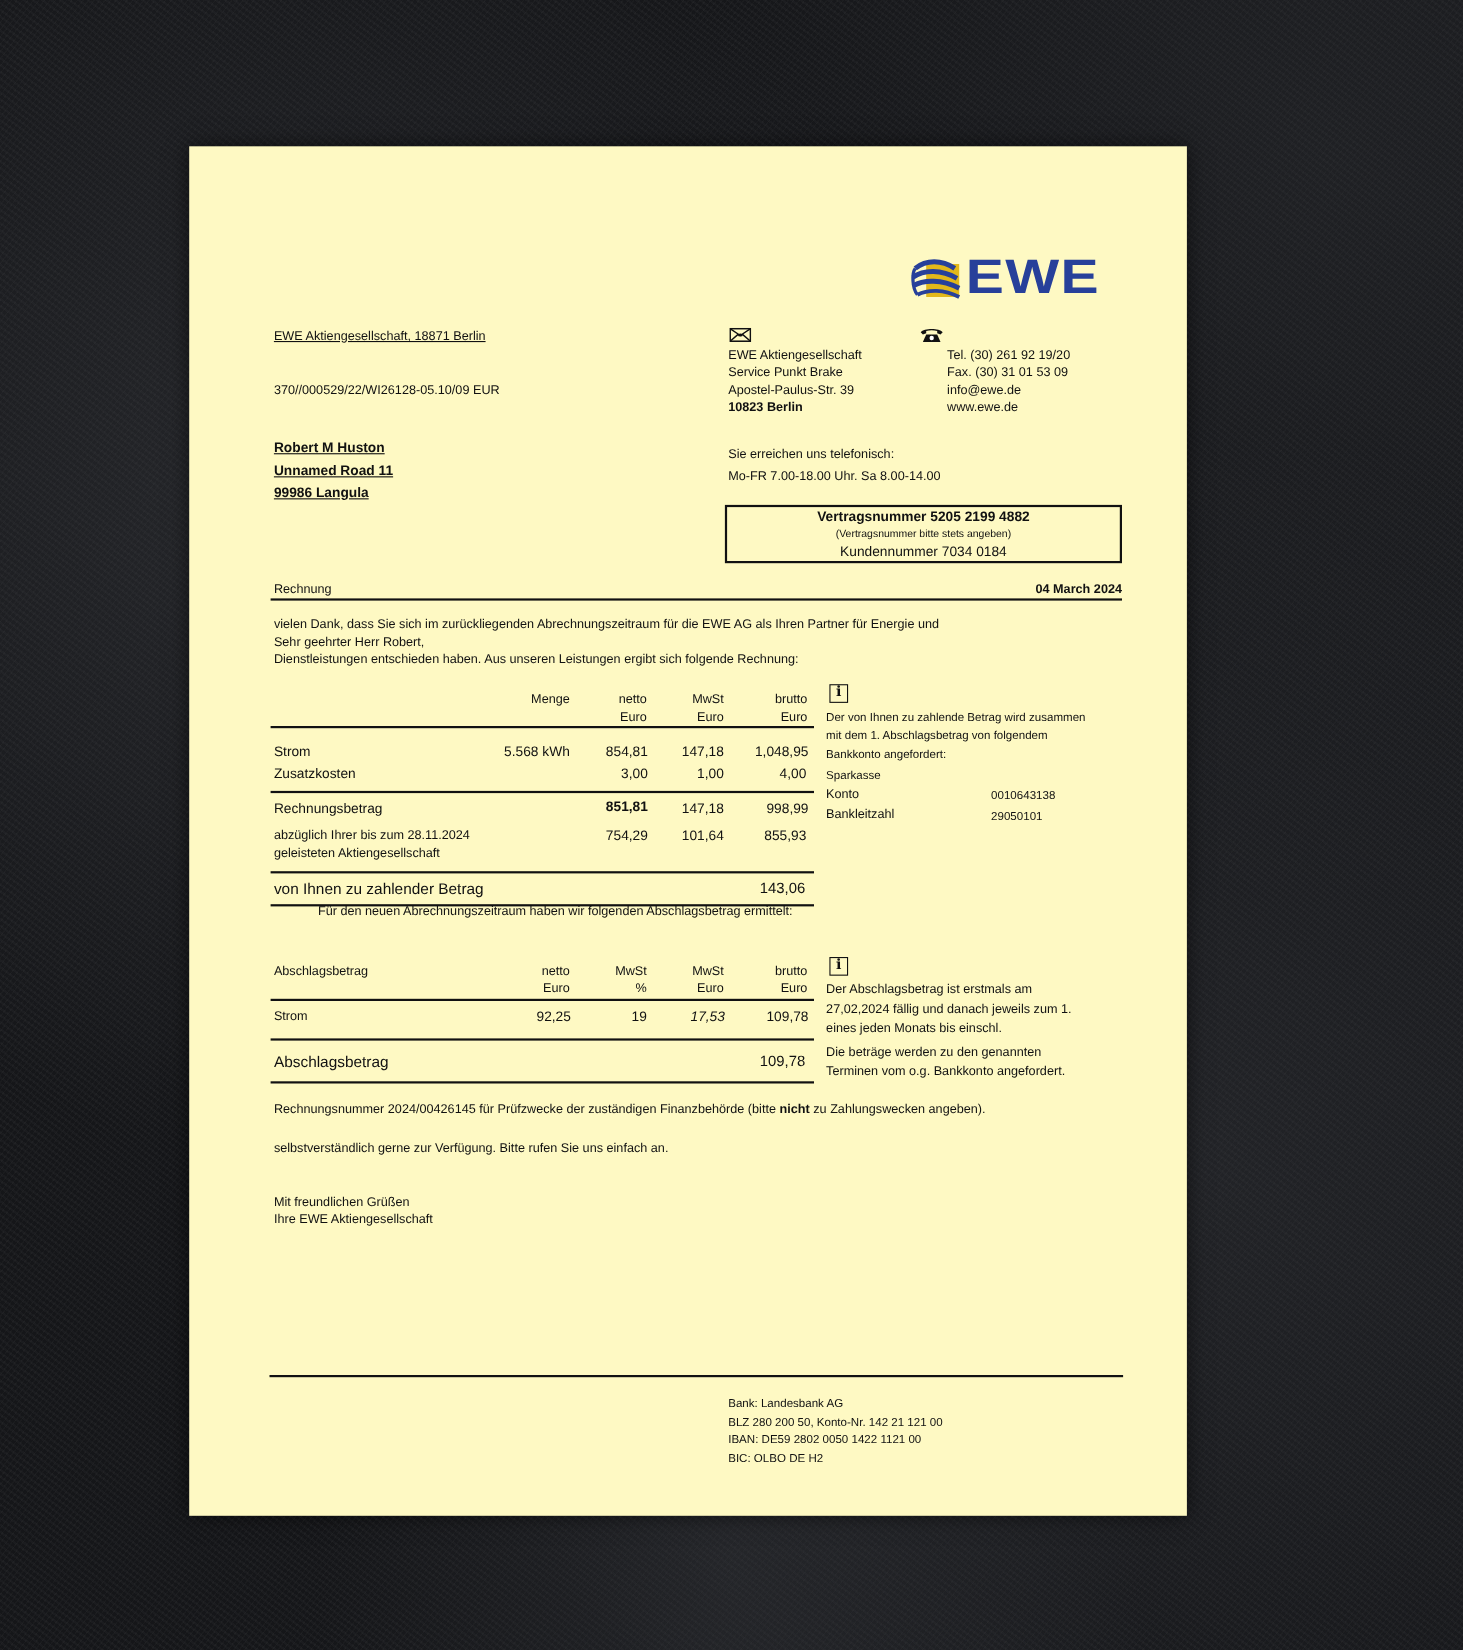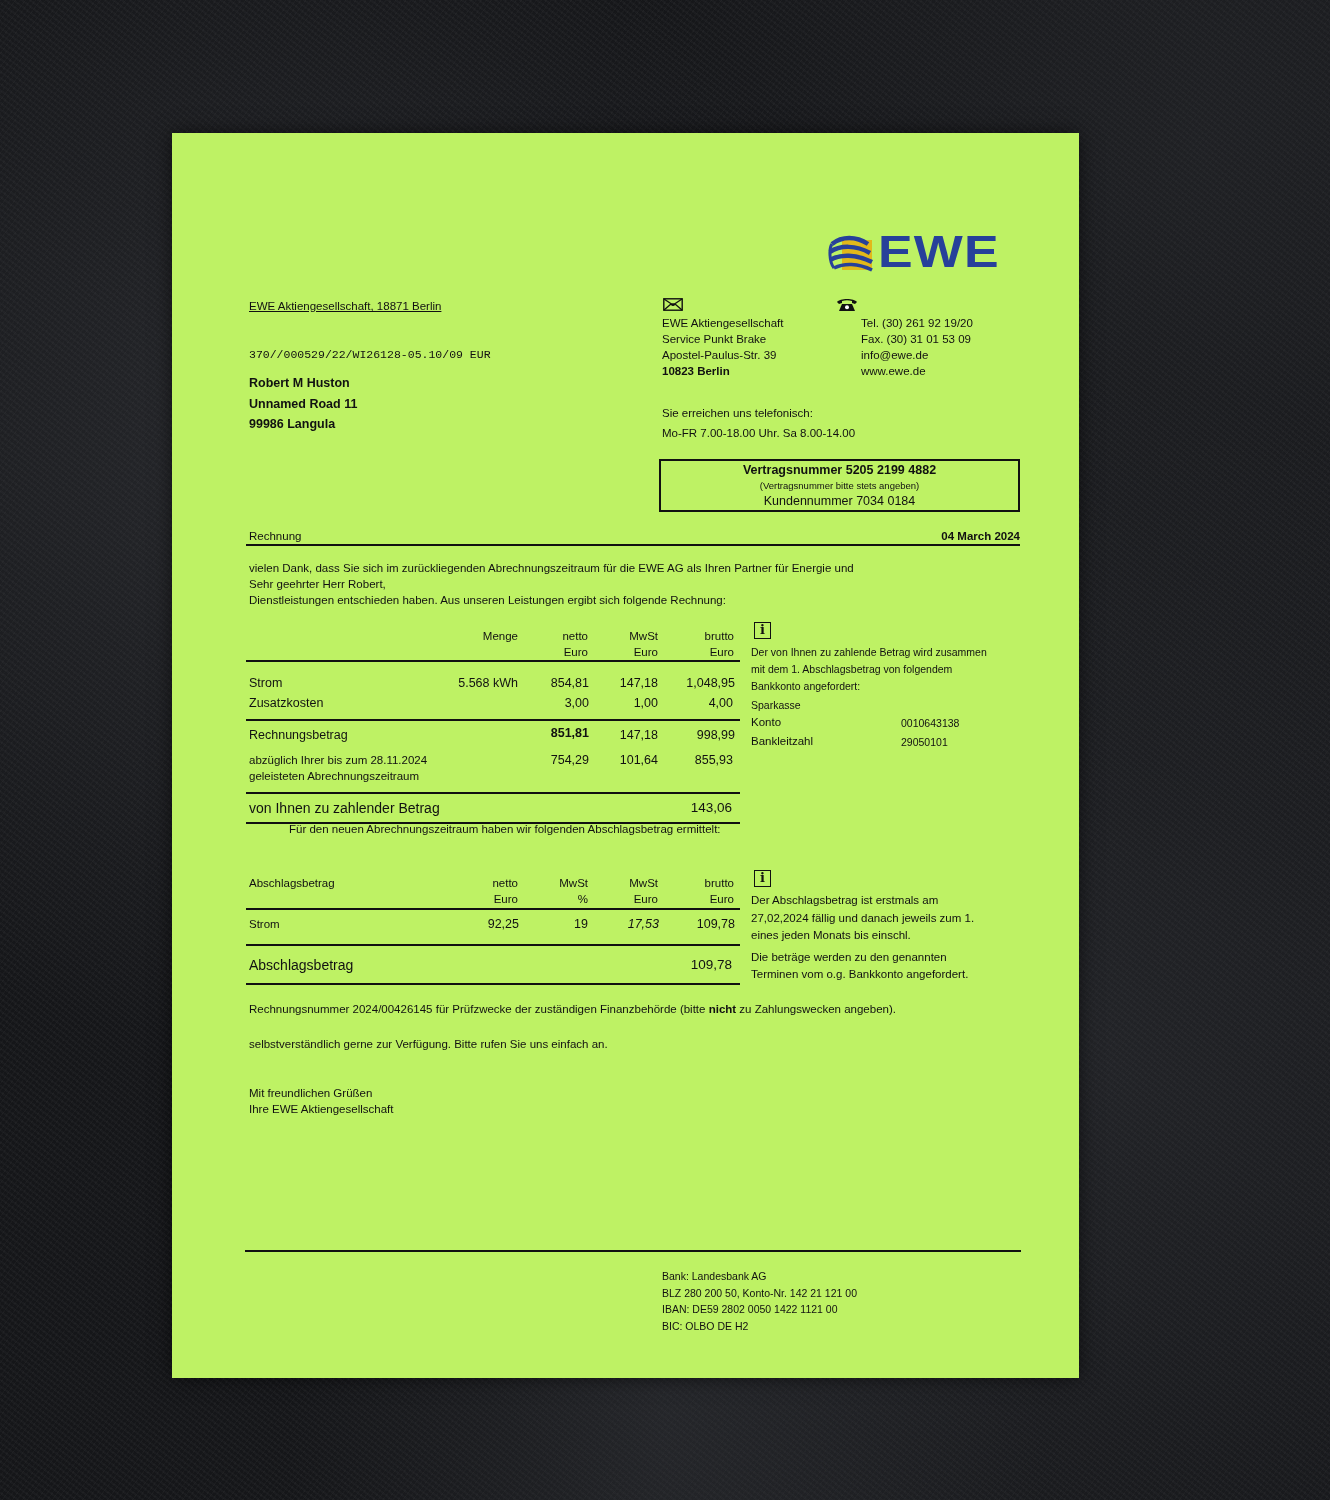--- a/index.html
+++ b/index.html
@@ -11,21 +11,21 @@
       radial-gradient(ellipse at 80% 70%, rgba(60,62,68,0.35) 0%, rgba(0,0,0,0) 45%),
       radial-gradient(ellipse at 50% 95%, rgba(55,57,62,0.4) 0%, rgba(0,0,0,0) 40%),
       radial-gradient(ellipse at 90% 10%, rgba(55,57,62,0.3) 0%, rgba(0,0,0,0) 35%),
       repeating-linear-gradient(37deg, rgba(255,255,255,0.025) 0 2px, rgba(0,0,0,0.04) 2px 5px),
       repeating-linear-gradient(-53deg, rgba(255,255,255,0.02) 0 1px, rgba(0,0,0,0.05) 1px 4px);
     font-family:"Liberation Sans", sans-serif;
     color:#111;
   }
   .paper {
     position:absolute; left:172px; top:133px; width:907px; height:1245px;
-    background:#bef264; box-shadow:0 0 18px rgba(0,0,0,0.6);
+    background:#fef9c3; box-shadow:0 0 18px rgba(0,0,0,0.6);
   }
   .abs { position:absolute; white-space:nowrap; }
   .t13 { font-size:12.5px; line-height:16.5px; }
   .t12 { font-size:11.5px; line-height:16px; }
   .t11 { font-size:10.5px; line-height:16.5px; }
   .bold { font-weight:bold; }
 
   
   .logo { position:absolute; left:656px; top:99px; width:160px; height:42px; }
   .logo .mark { position:absolute; left:0; top:2px; width:46px; height:38px; }
@@ -68,23 +68,23 @@
       <path d="M4 10 C14 2, 28 2, 40 10" stroke="#27409a" stroke-width="4.5" fill="none"></path>
       <path d="M2 18 C12 11, 28 11, 42 19" stroke="#27409a" stroke-width="4.5" fill="none"></path>
       <path d="M2 26 C12 20, 28 20, 44 28" stroke="#27409a" stroke-width="4.5" fill="none"></path>
       <path d="M6 34 C16 29, 30 29, 44 36" stroke="#27409a" stroke-width="3.5" fill="none"></path>
       <path d="M4 10 C1 14, 1 28, 6 34" stroke="#27409a" stroke-width="3" fill="none"></path>
     </svg>
     <div class="word">EWE</div>
   </div>
 
   <div class="abs t12 sender-line">EWE Aktiengesellschaft, 18871 Berlin</div>
-  <div class="abs t12" style="left:77px; top:214px;font-family:Liberation Mono, monospace;">370//000529/22/WI26128-05.10/09 EUR</div>
-
-  <div class="abs t13 bold" style="left:77px; top:240px; line-height:20.5px;">
+  <div class="abs t12" style="left:77px; top:214px;">370//000529/22/WI26128-05.10/09 EUR</div>
+
+  <div class="abs t13 bold" style="left:77px; top:264px; line-height:20.5px;text-decoration:underline;">
     <div>Robert M Huston</div>
     <div>Unnamed Road 11</div>
     <div>99986 Langula</div>
   </div>
 
   <svg class="icon-env" viewBox="0 0 20 13">
     <rect x="0.8" y="0.8" width="18.4" height="11.4" fill="none" stroke="#111" stroke-width="1.4"></rect>
     <path d="M1 1 L10 7 L19 1 M1 12 L8 6 M19 12 L12 6" stroke="#111" stroke-width="1.3" fill="none"></path>
     <ellipse cx="10" cy="6.6" rx="2.2" ry="1.4" fill="#111"></ellipse>
   </svg>
@@ -158,21 +158,21 @@
     <div class="abs t13 num" style="left:490px; width:71px; top:562px;">4,00</div>
     <div class="rule" style="left:74px; top:586px; width:494px;"></div>
 
     <div class="abs t13" style="left:77px; top:594px;">Rechnungsbetrag</div>
     <div class="abs t13 num" style="left:360px; width:57px; top:592px;font-weight:bold;">851,81</div>
     <div class="abs t13 num" style="left:430px; width:56px; top:594px;">147,18</div>
     <div class="abs t13 num" style="left:490px; width:73px; top:594px;">998,99</div>
 
     <div class="abs t12" style="left:77px; top:619px;">
       <div>abzüglich Ihrer bis zum 28.11.2024</div>
-      <div>geleisteten Abrechnungszeitraum</div>
+      <div>geleisteten Aktiengesellschaft</div>
     </div>
     <div class="abs t13 num" style="left:360px; width:57px; top:619px;">754,29</div>
     <div class="abs t13 num" style="left:430px; width:56px; top:619px;">101,64</div>
     <div class="abs t13 num" style="left:490px; width:71px; top:619px;">855,93</div>
     <div class="rule" style="left:74px; top:659px; width:494px;"></div>
 
     <div class="abs" style="left:77px; top:665px; font-size:14px; line-height:20px;">von Ihnen zu zahlender Betrag</div>
     <div class="abs num" style="left:480px; width:80px; top:665px; font-size:13.5px; line-height:20px;">143,06</div>
     <div class="rule" style="left:74px; top:689px; width:494px; height:2px;"></div>
   </div>

